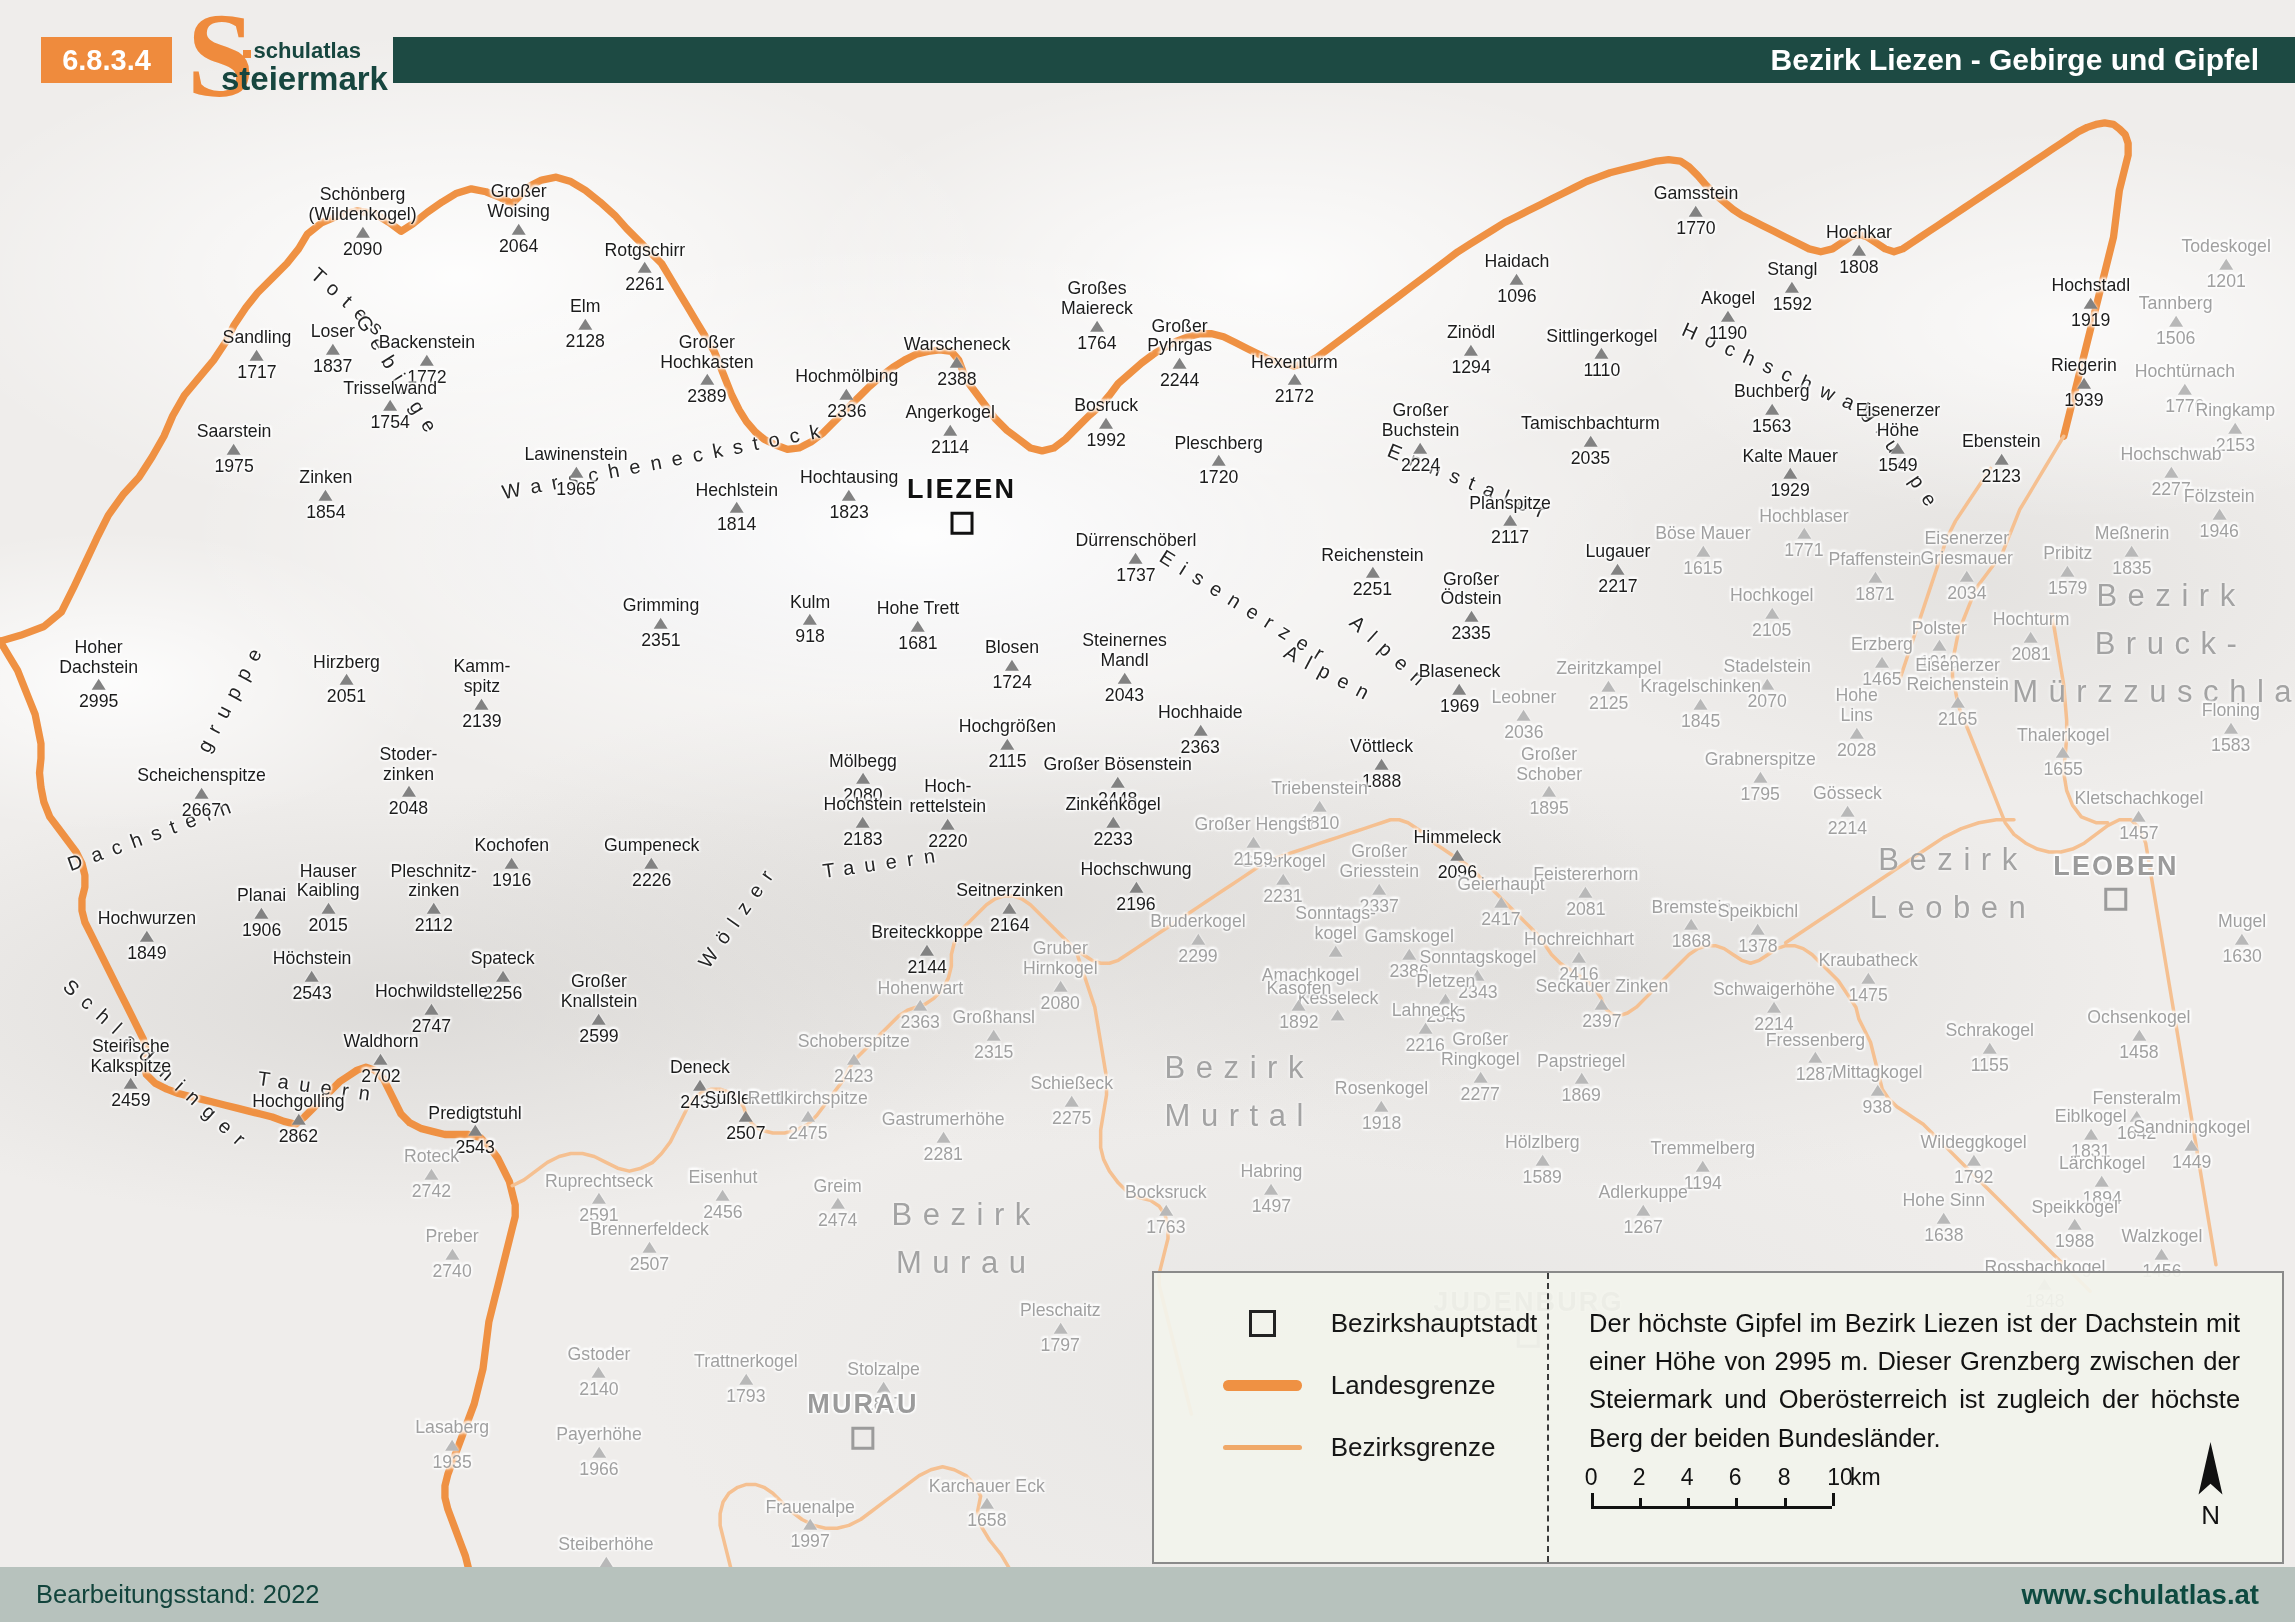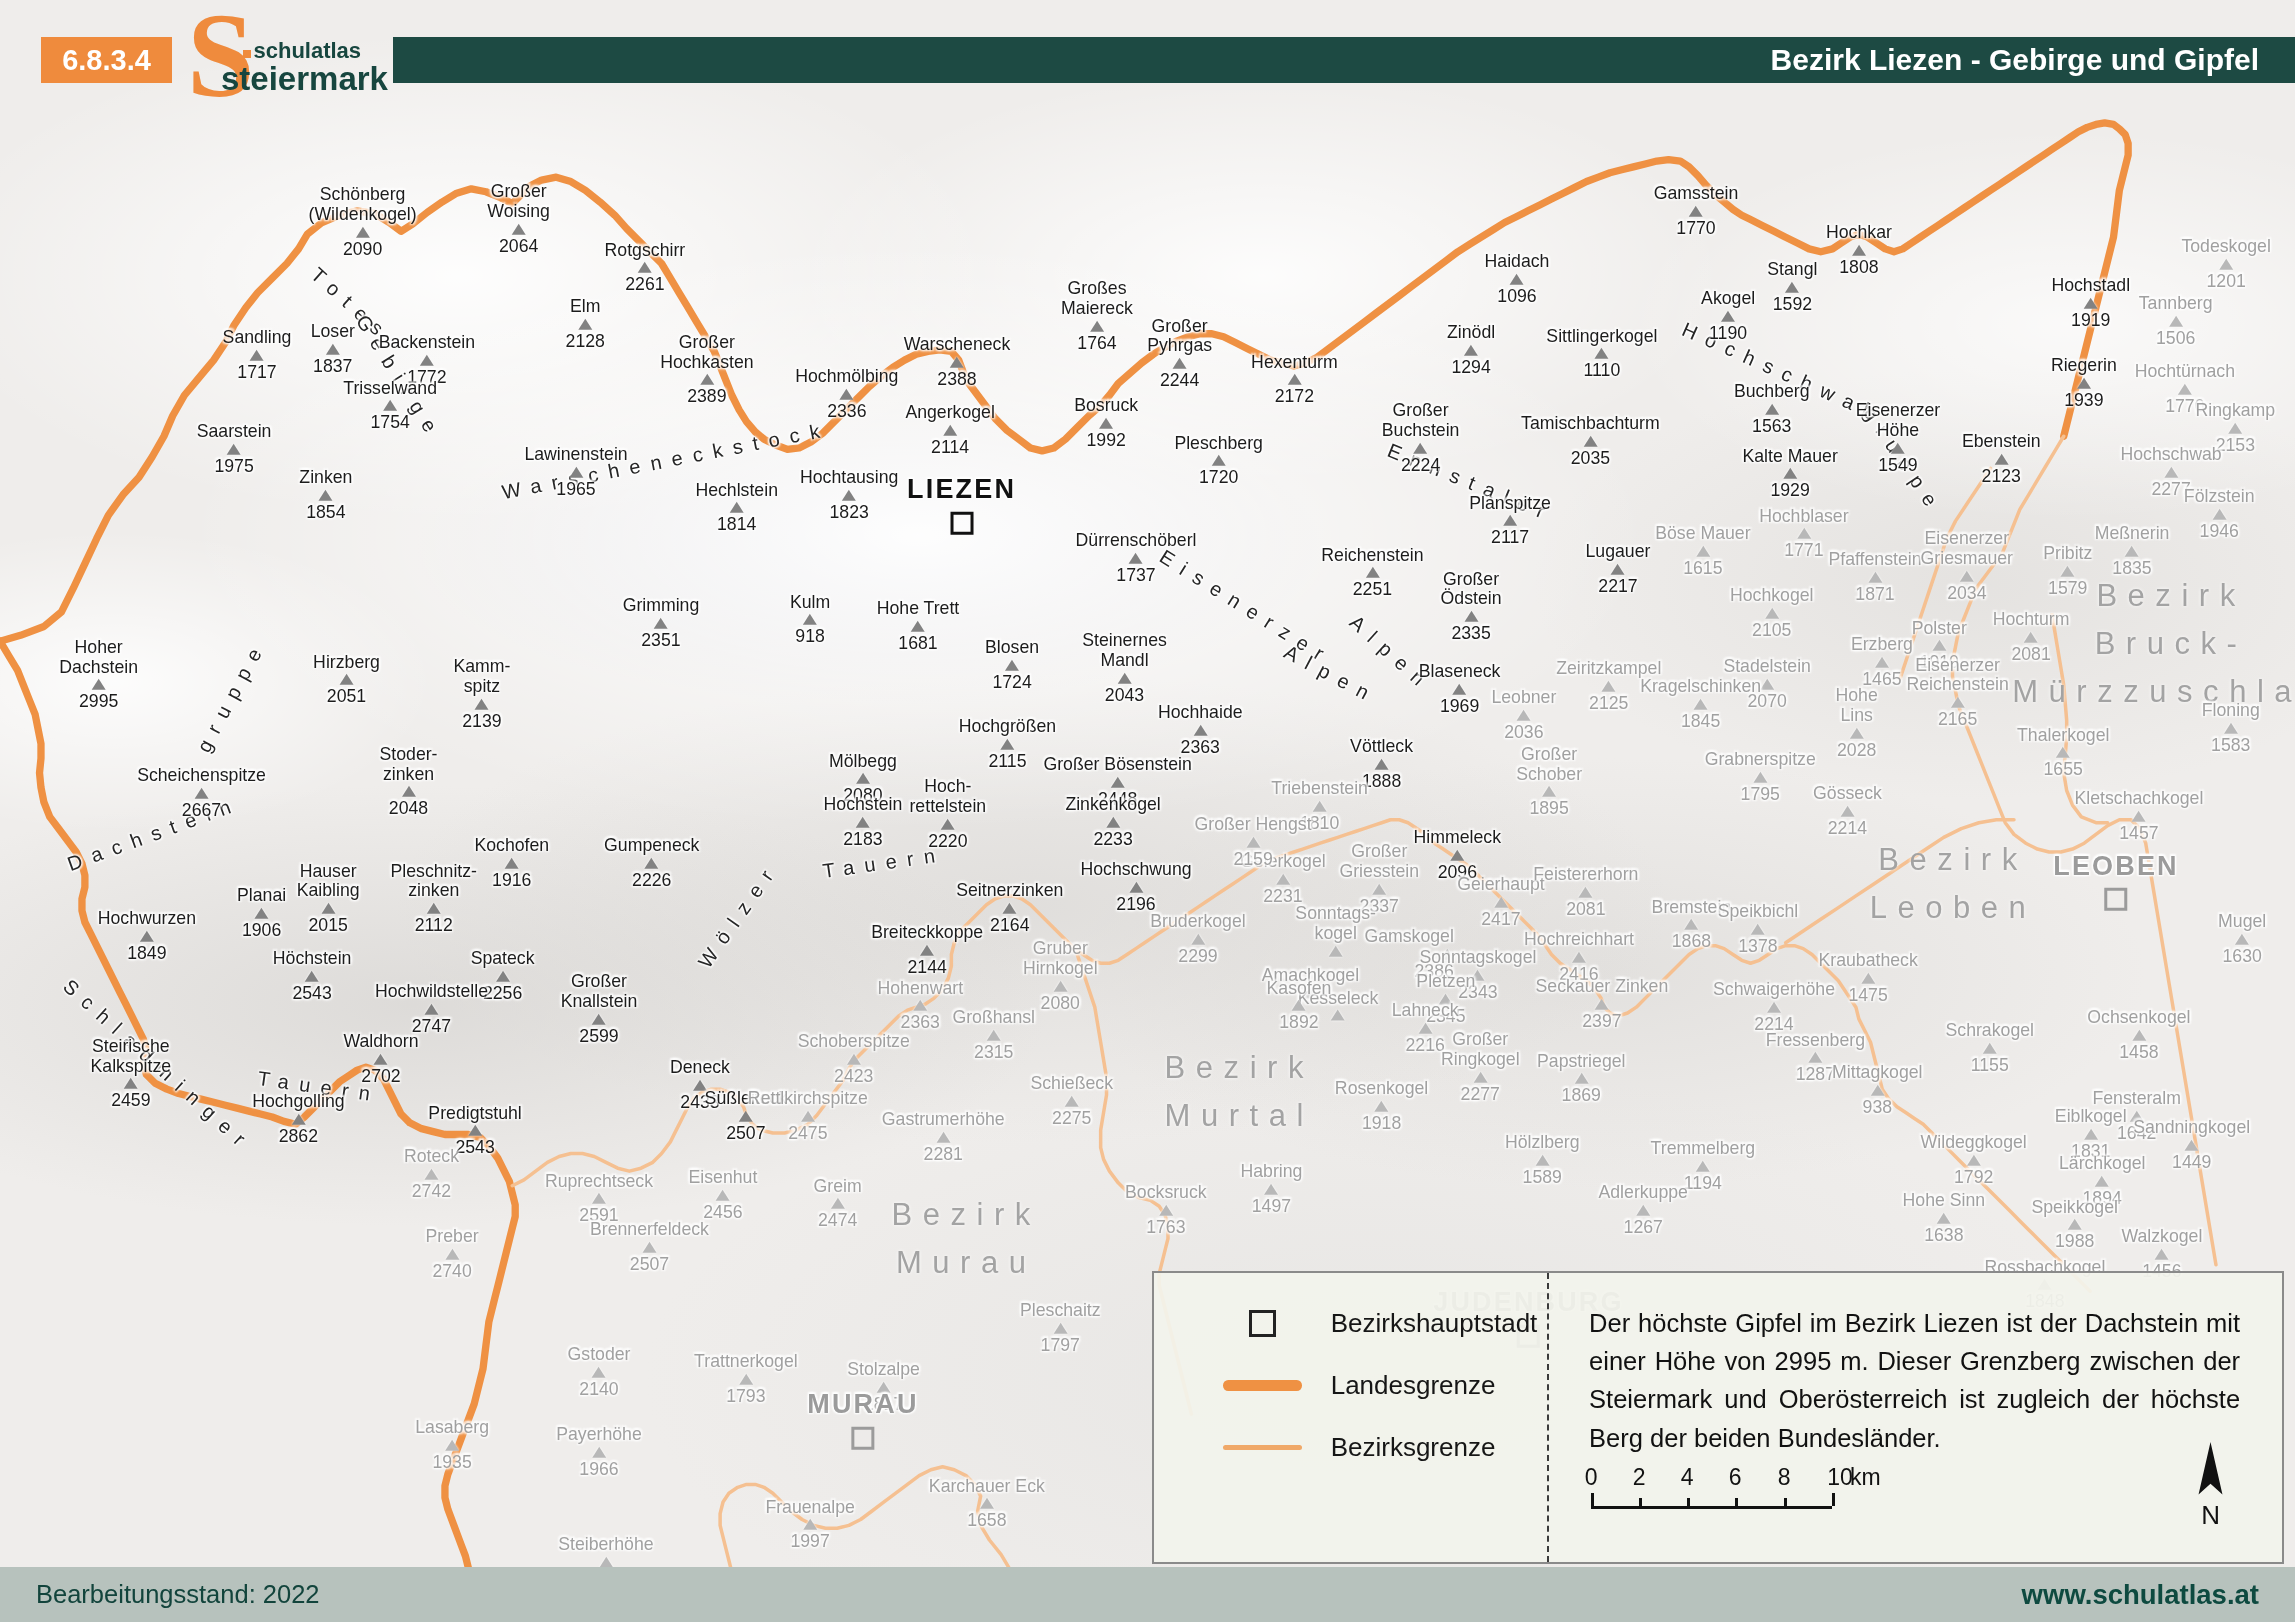--- a/index.html
+++ b/index.html
@@ -746,21 +746,21 @@
       </div>
       <div class="peak out" style="left: 52.2%; top: 57.9%;">
         <div class="pname">Bruderkogel</div>
         <div class="tri"></div>
         <div class="pelev">2299</div>
       </div>
       <div class="peak out" style="left: 57.1%; top: 60.6%;">
         <div class="pname">Amachkogel</div>
         <div class="tri"></div>
       </div>
-      <div class="peak out" style="left: 61.4%; top: 58.8%; align-items: flex-end;">
+      <div class="peak out" style="left: 61.4%; top: 58.8%;">
         <div class="pname">Gamskogel</div>
         <div class="tri"></div>
         <div class="pelev">2386</div>
       </div>
       <div class="peak out" style="left: 58.3%; top: 62%;">
         <div class="pname">Kesseleck</div>
         <div class="tri"></div>
       </div>
       <div class="peak out" style="left: 64.4%; top: 60.1%;">
         <div class="pname">Sonntagskogel</div>

